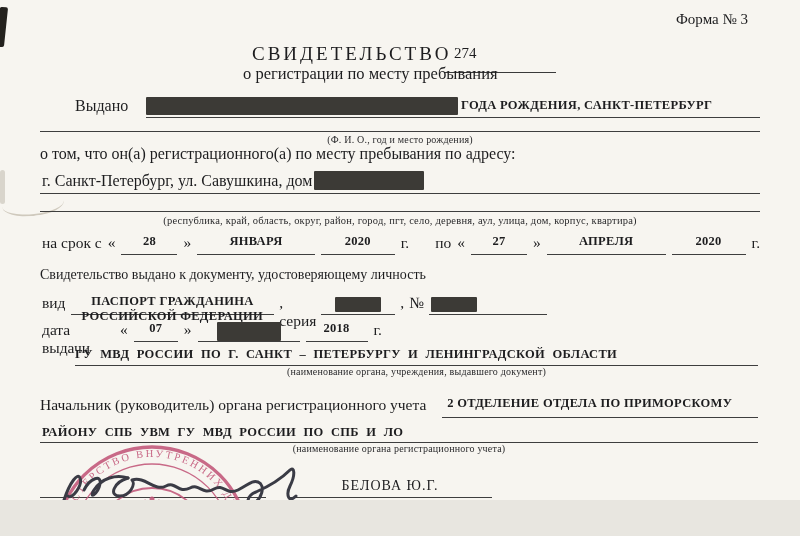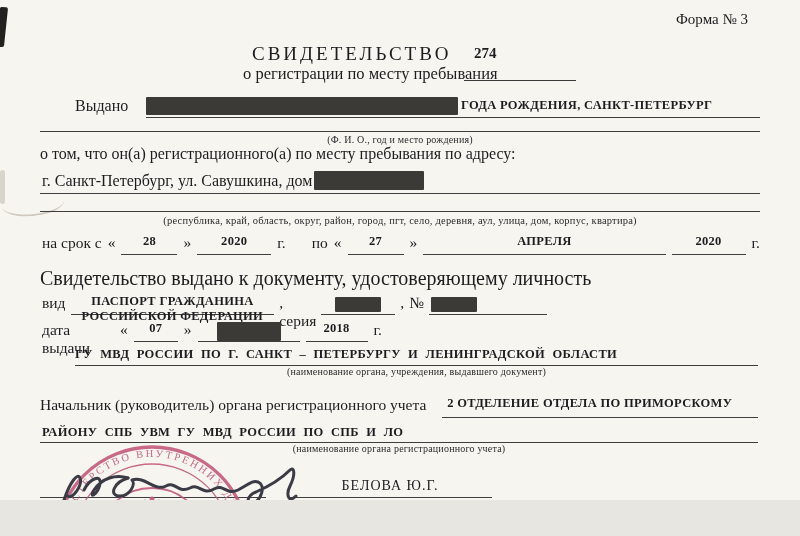--- a/index.html
+++ b/index.html
@@ -6,21 +6,21 @@
   .page{position:relative;width:800px;height:500px;background:#f7f5f0;overflow:hidden;
         font-family:"Liberation Serif", serif;color:#1d1d1f;}
   .abs{position:absolute;}
   
   .artifact-wedge{left:-2px;top:7px;width:8px;height:40px;background:#24221e;transform:rotate(6deg);border-radius:2px;}
   .artifact-streak{left:0;top:170px;width:5px;height:34px;background:#d9d5cc;border-radius:3px;}
   .artifact-curve{left:2px;top:192px;width:62px;height:22px;border-bottom:2px solid #cfc9bd;border-radius:50%;transform:rotate(-6deg);}
   
   .form-label{right:52px;top:11px;font-size:15px;}
   .title{left:252px;top:43px;font-size:19px;letter-spacing:3px;}
-  .cert-num{left:464px;top:45px;width:102px;font-size:15px;padding-left:10px;border-bottom:1.6px solid #3a3a3a;padding-bottom:18px;font-weight:bold;}
+  .cert-num{left:444px;top:45px;width:102px;font-size:15px;padding-left:10px;border-bottom:1.6px solid #3a3a3a;padding-bottom:10px;}
   .subtitle{left:243px;top:64px;font-size:16.5px;}
   
   .redact{display:inline-block;background:#3c3a36;border-radius:1px;vertical-align:middle;}
   .caption{font-size:10px;color:#2a2a2c;text-align:center;letter-spacing:.2px;}
   .bigtext{font-size:16px;}
   .val{font-weight:bold;font-size:12.5px;letter-spacing:.3px;}
   .cell{border-bottom:1.6px solid #3e3e3e;text-align:center;}
   .rowflex{display:flex;align-items:flex-start;}
   
   .issued-label{left:75px;top:97px;font-size:16px;}
@@ -36,21 +36,21 @@
   .addr-line2{left:40px;right:40px;top:211px;border-top:1.6px solid #3e3e3e;padding-top:3px;}
   .addr-line2 .caption{font-size:10.5px;}
   
   .period-row{left:42px;right:40px;top:234px;gap:6px;font-size:15.5px;}
   .period-row .cell{height:20px;padding:0 6px;}
   .w-day{flex:0 0 44px;}
   .w-month{flex:1 1 auto;}
   .w-year{flex:0 0 62px;}
   .spacer{flex:0 0 14px;}
   
-  .doc-intro{left:40px;top:267px;font-size:20px;}
+  .doc-intro{left:40px;top:267px;font-size:14px;}
   .vid-row{left:42px;top:294px;width:505px;gap:5px;font-size:15.5px;}
   .vid-row .cell{height:20px;}
   .cell-doc{padding:0 9px;}
   .cell-series{flex:0 0 74px;}
   .cell-series .redact{width:46px;height:15px;}
   .cell-number{flex:0 0 118px;text-align:left;}
   .cell-number .redact{width:46px;height:15px;margin-left:2px;}
   .date-row{left:42px;top:321px;width:340px;gap:6px;font-size:15.5px;}
   .date-row .cell{height:20px;}
   .cell-month-box{flex:0 0 102px;}
@@ -103,20 +103,21 @@
   </div>
   <div class="abs addr-line2">
     <div class="caption">(республика, край, область, округ, район, город, пгт, село, деревня, аул, улица, дом, корпус, квартира)</div>
   </div>
 
   <div class="abs rowflex period-row">
     <span>на срок с</span>
     <span>«</span>
     <span class="cell val w-day">28</span>
     <span>»</span>
+    <span class="cell val w-month">ЯНВАРЯ</span>
     <span class="cell val w-year">2020</span>
     <span>г.</span>
     <span class="spacer"></span>
     <span>по</span>
     <span>«</span>
     <span class="cell val w-day">27</span>
     <span>»</span>
     <span class="cell val w-month">АПРЕЛЯ</span>
     <span class="cell val w-year">2020</span>
     <span>г.</span>

